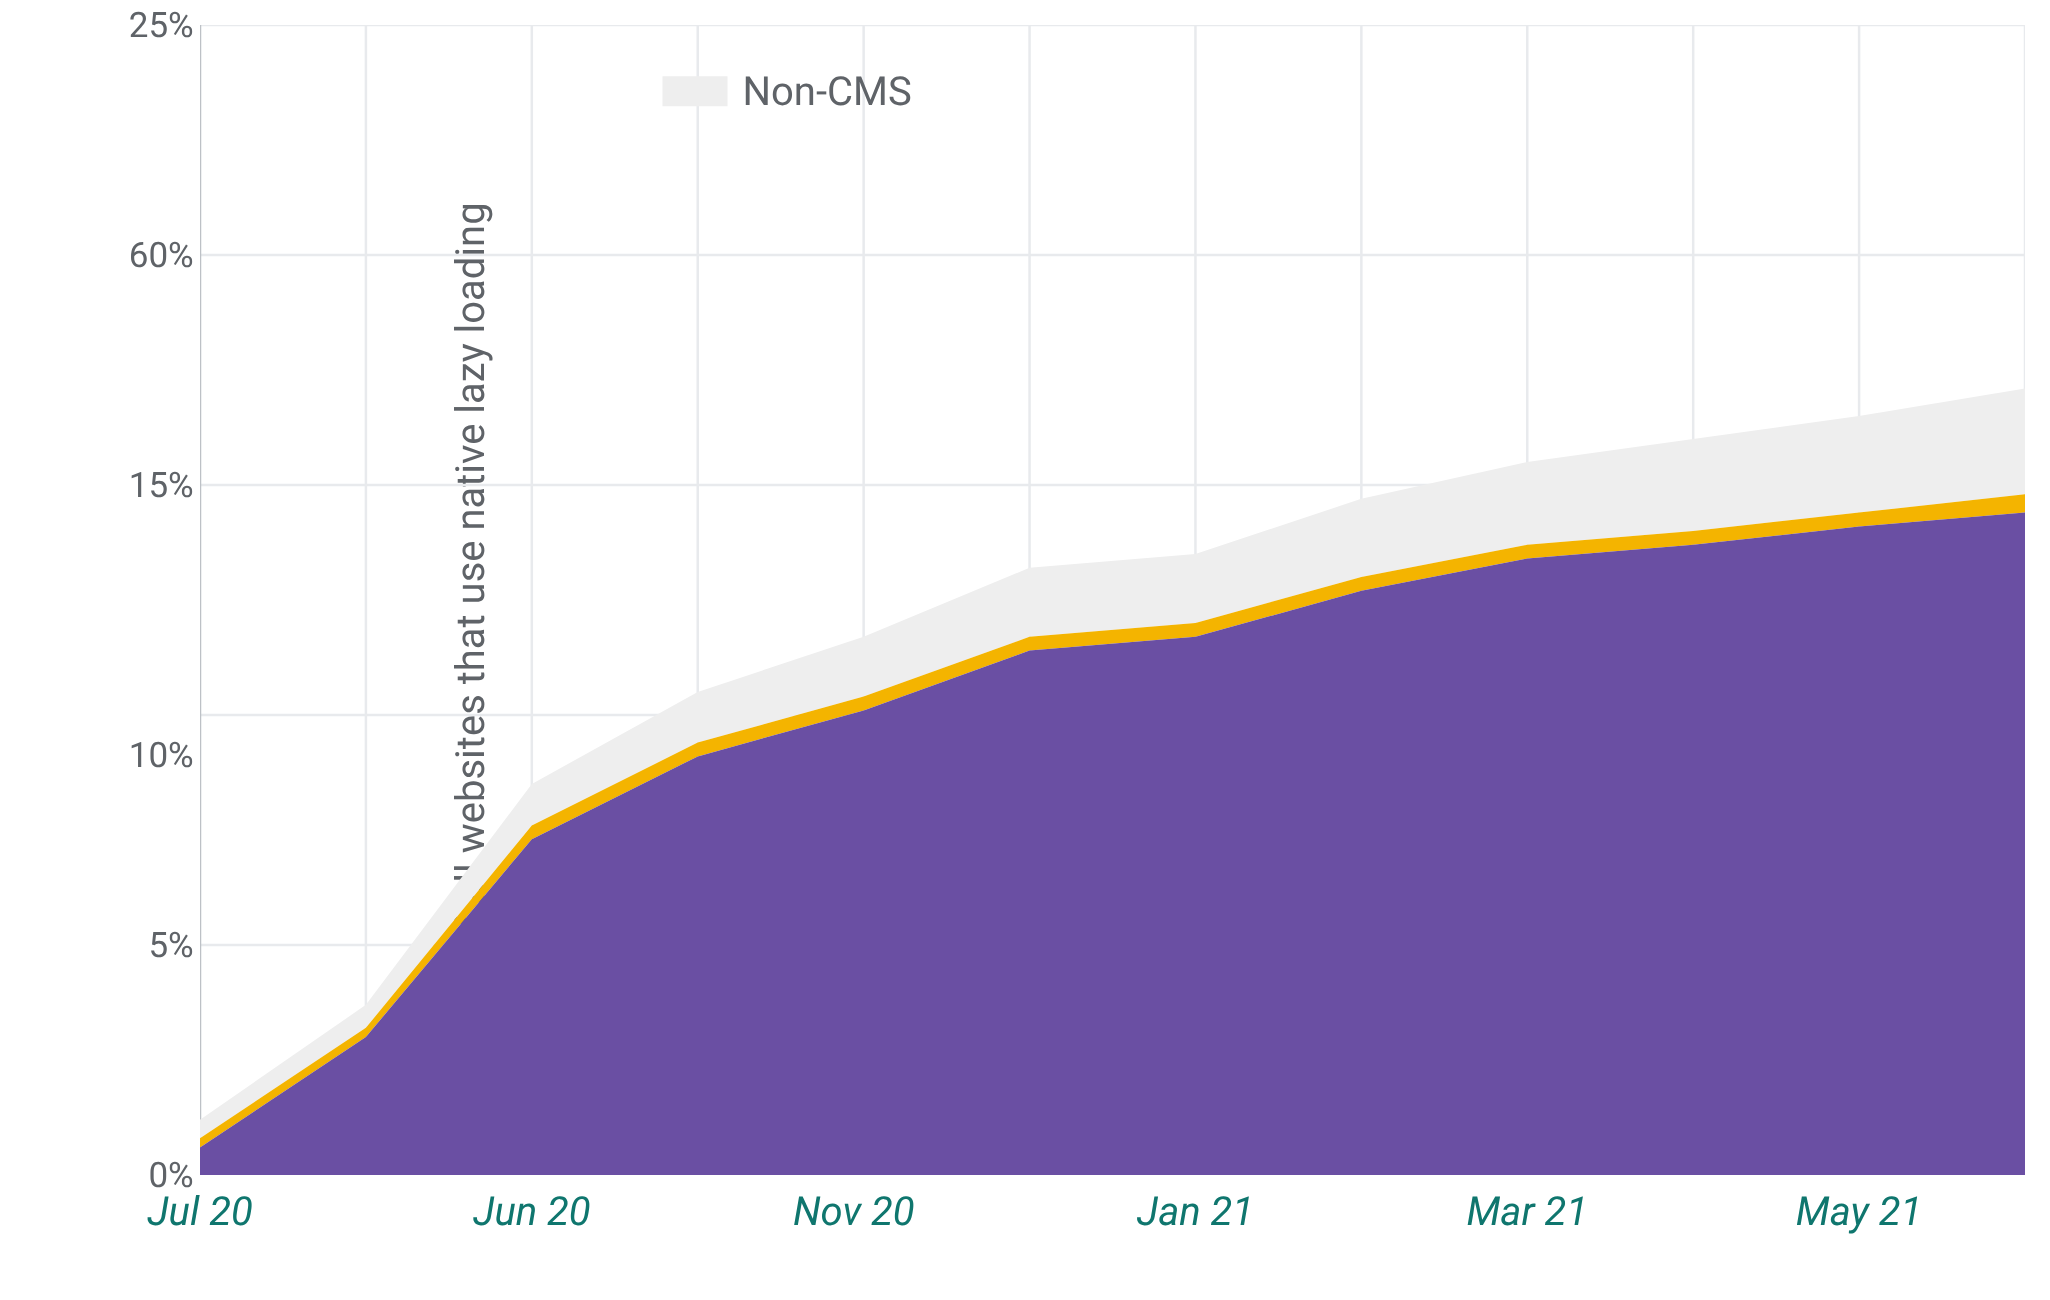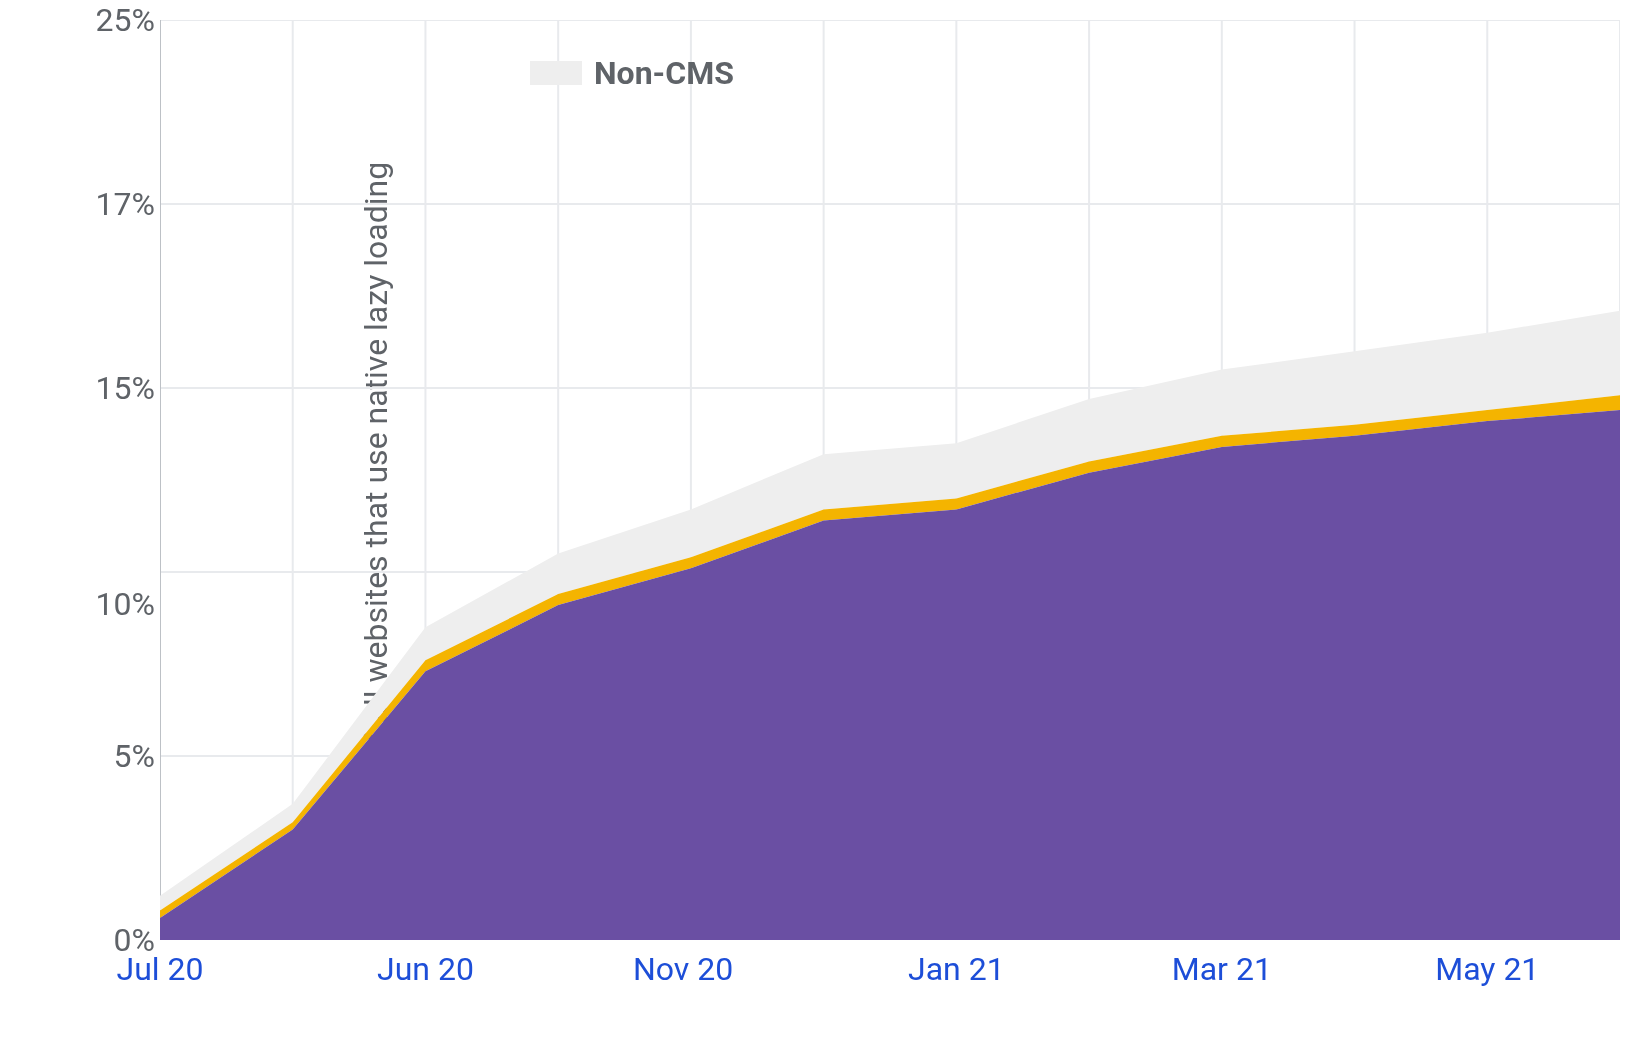--- a/index.html
+++ b/index.html
@@ -43,72 +43,72 @@
   .xlabels {
     position: absolute;
     left: 160px;
     top: 950px;
     width: 1460px;
     height: 60px;
   }
   .xlabel {
     position: absolute;
     font-size: 32px;
-    color: #1d4ed8;
+    color: #0f766e;
     transform: translateX(-50%);
     top: 0;
     white-space: nowrap;
+    font-style: italic;
   }
   .ylabels {
     position: absolute;
     left: 70px;
     top: 20px;
     width: 85px;
     height: 920px;
   }
   .yl {
     position: absolute;
     right: 0;
-    font-size: 32px;
+    font-size: 28px;
     color: #5f6368;
     transform: translateY(-50%);
     text-align: right;
     width: 100%;
   }
   .legend {
     position: absolute;
     left: 370px;
     top: 34px;
     display: flex;
     gap: 28px;
     align-items: center;
     font-size: 32px;
     color: #5f6368;
-    font-weight: bold;
   }
   .legend-item {
     display: flex; align-items: center; gap: 12px;
   }
   .swatch {
     width: 52px; height: 24px;
   }
 </style>
 </head>
 <body>
 
 <div class="chart-wrap">
 
   <div class="ylabel">Percent of all websites that use native lazy loading</div>
 
   <div class="ylabels" id="ylabels">
       <div class="yl" style="top: 920px;">0%</div>
       <div class="yl" style="top: 736px;">5%</div>
       <div class="yl" style="top: 552px; margin-top: 32px;">10%</div>
       <div class="yl" style="top: 368px;">15%</div>
-      <div class="yl" style="top: 184px;">17%</div>
+      <div class="yl" style="top: 184px;">60%</div>
       <div class="yl" style="top: 0px;">25%</div>
     </div>
 
   <div class="plot">
     <svg id="svg" width="1460" height="920" viewBox="0 0 1460 920" preserveAspectRatio="none">
       <g id="grid" class="grid">
           <line x1="0" x2="1460" y1="920" y2="920" class="axis"></line>
           <line x1="0" x2="1460" y1="736" y2="736"></line>
           <line x1="0" x2="1460" y1="552" y2="552"></line>
           <line x1="0" x2="1460" y1="368" y2="368"></line>

